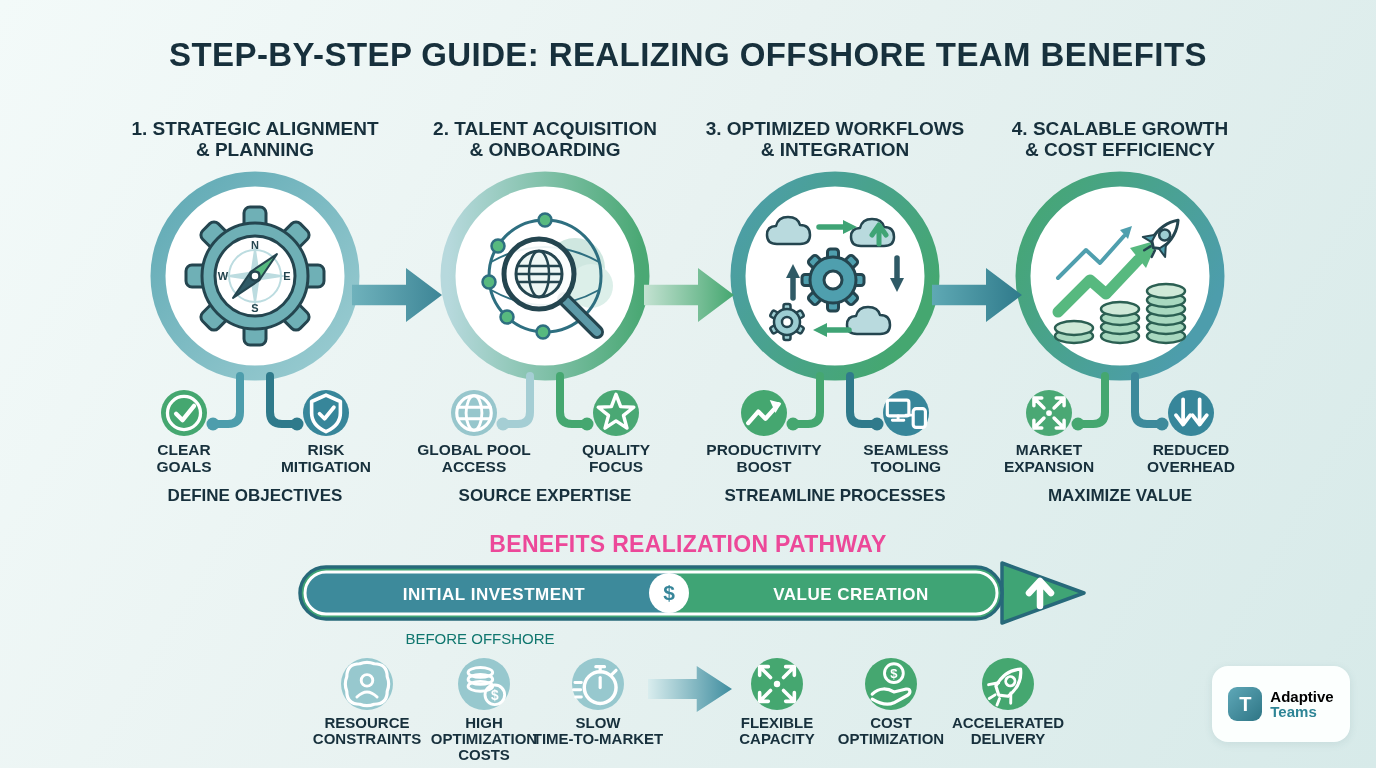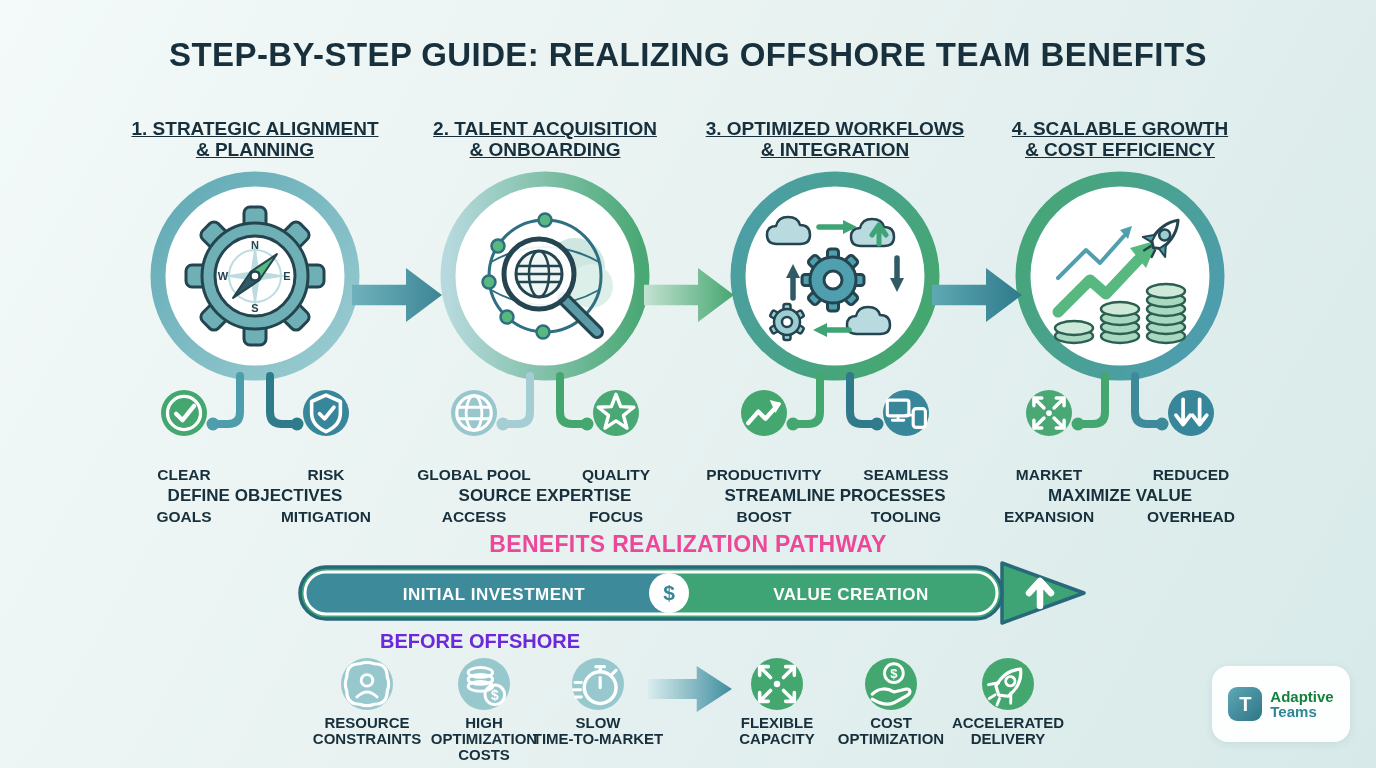--- a/index.html
+++ b/index.html
@@ -5,53 +5,53 @@
   html,body{margin:0;padding:0;}
   body{width:1376px;height:768px;overflow:hidden;
        font-family:"Liberation Sans",sans-serif;
        background:linear-gradient(120deg,#f3faf9 0%,#e8f2f1 45%,#d7eae9 100%);}
   #canvas{position:relative;width:1376px;height:599px;}
   .abs{position:absolute;}
   .title{left:0;right:0;top:36px;text-align:center;font-size:33px;font-weight:800;
          letter-spacing:.4px;color:#17303c;}
   .step{position:absolute;top:0;width:290px;height:520px;}
   .step-heading{position:absolute;top:118px;width:100%;text-align:center;font-size:19px;
-                font-weight:800;color:#17303c;line-height:21px;text-decoration:underline;}
+                font-weight:800;color:#17303c;line-height:21px;}
   .step-heading span{display:block;white-space:nowrap;}
   .big-circle{position:absolute;top:170px;left:39px;}
   .flow-arrow{position:absolute;top:268px;width:90px;height:54px;
               clip-path:polygon(0 31%,60% 31%,60% 0,100% 50%,60% 100%,60% 69%,0 69%);}
   .connector{position:absolute;top:382px;left:60px;overflow:visible;}
   .benefits{position:absolute;top:390px;left:0;width:290px;display:flex;
             justify-content:space-between;padding:0 8px;box-sizing:border-box;}
   .benefit{width:132px;display:flex;flex-direction:column;align-items:center;}
   .mini{width:46px;height:46px;border-radius:50%;display:flex;align-items:center;justify-content:center;}
   .benefit-label{margin-top:5px;text-align:center;font-size:15.5px;font-weight:800;
                  color:#17303c;line-height:17px;}
-  .benefit-label span{display:block;white-space:nowrap;margin-top:25px;}
+  .benefit-label span{display:block;white-space:nowrap;}
   .caption{position:absolute;top:486px;width:100%;text-align:center;font-size:17px;
            font-weight:800;color:#17303c;}
   .pathway-title{left:0;right:0;top:531px;text-align:center;font-size:23px;font-weight:800;
                  color:#ec4899;letter-spacing:.3px;}
-  .sec-label{position:absolute;top:630px;transform:translateX(-50%);font-size:20px;
-             font-weight:700;color:#6d28d9;white-space:nowrap;}
+  .sec-label{position:absolute;top:630px;transform:translateX(-50%);font-size:15px;
+             font-weight:400;color:#0f766e;white-space:nowrap;}
   .citem{position:absolute;top:658px;width:140px;display:flex;flex-direction:column;align-items:center;}
   .citem .circ{width:52px;height:52px;border-radius:50%;display:flex;align-items:center;justify-content:center;}
   .citem .lbl{margin-top:5px;font-size:15px;font-weight:800;line-height:16px;color:#17303c;text-align:center;}
   .citem .lbl span{display:block;white-space:nowrap;}
   .trans-arrow{left:648px;top:664px;width:84px;height:50px;
                clip-path:polygon(0% 30%,58% 30%,58% 4%,100% 50%,58% 96%,58% 70%,0% 70%);
                background:linear-gradient(90deg,#d9edee,#3f8d9f);}
   .logo-card{left:1212px;top:666px;width:138px;height:76px;background:#fcfffe;border-radius:16px;
              box-shadow:0 2px 8px rgba(40,90,100,.10);display:flex;align-items:center;
              justify-content:center;gap:8px;}
   .logo-mark{width:34px;height:34px;border-radius:9px;background:linear-gradient(135deg,#5fa8b8,#2e7585);
              display:flex;align-items:center;justify-content:center;color:#fff;font-weight:800;font-size:20px;}
   .logo-text{font-size:15px;font-weight:800;line-height:15.5px;}
-  .logo-text .l1{color:#15803d;display:block;text-align:center;}
+  .logo-text .l1{color:#000000;display:block;text-align:center;}
   .logo-text .l2{color:#2e8596;display:block;}
   svg text{font-family:"Liberation Sans",sans-serif;}
 </style>
 </head>
 <body>
 
 <svg width="0" height="0" style="position:absolute">
   <defs>
     <linearGradient id="ring1" x1="0%" y1="0%" x2="100%" y2="100%">
       <stop offset="0%" stop-color="#5fa9b4"></stop>

